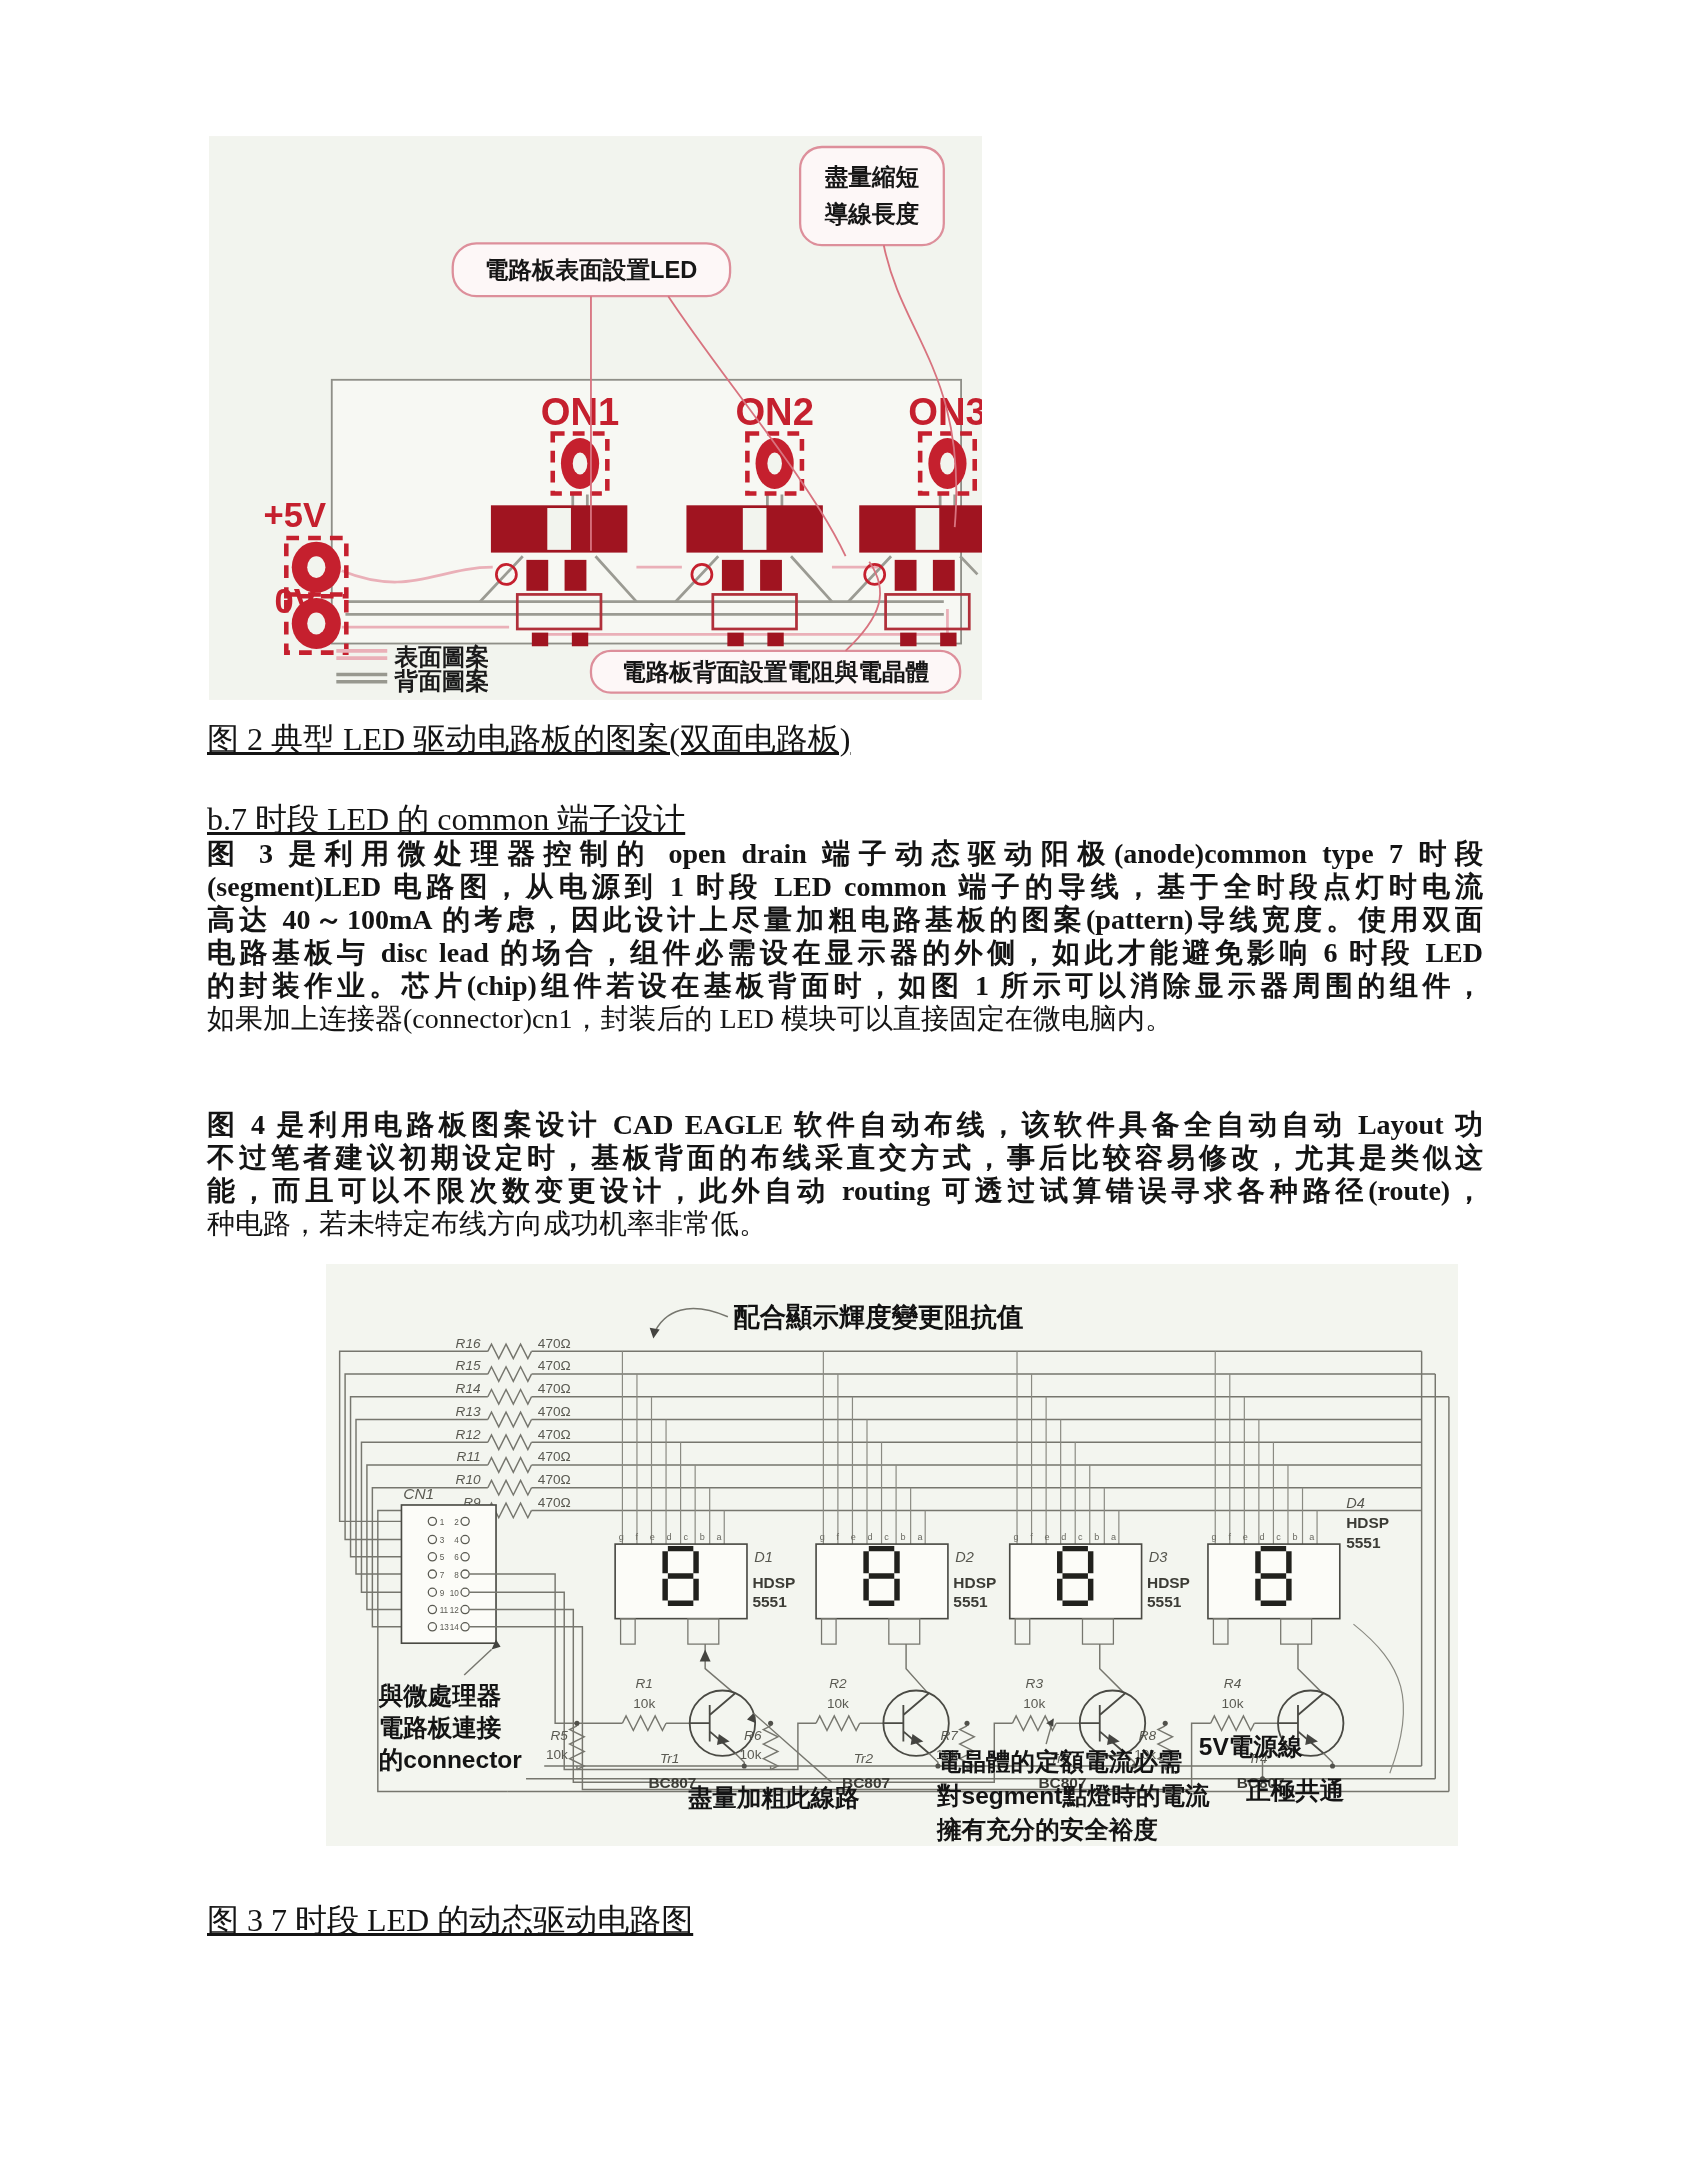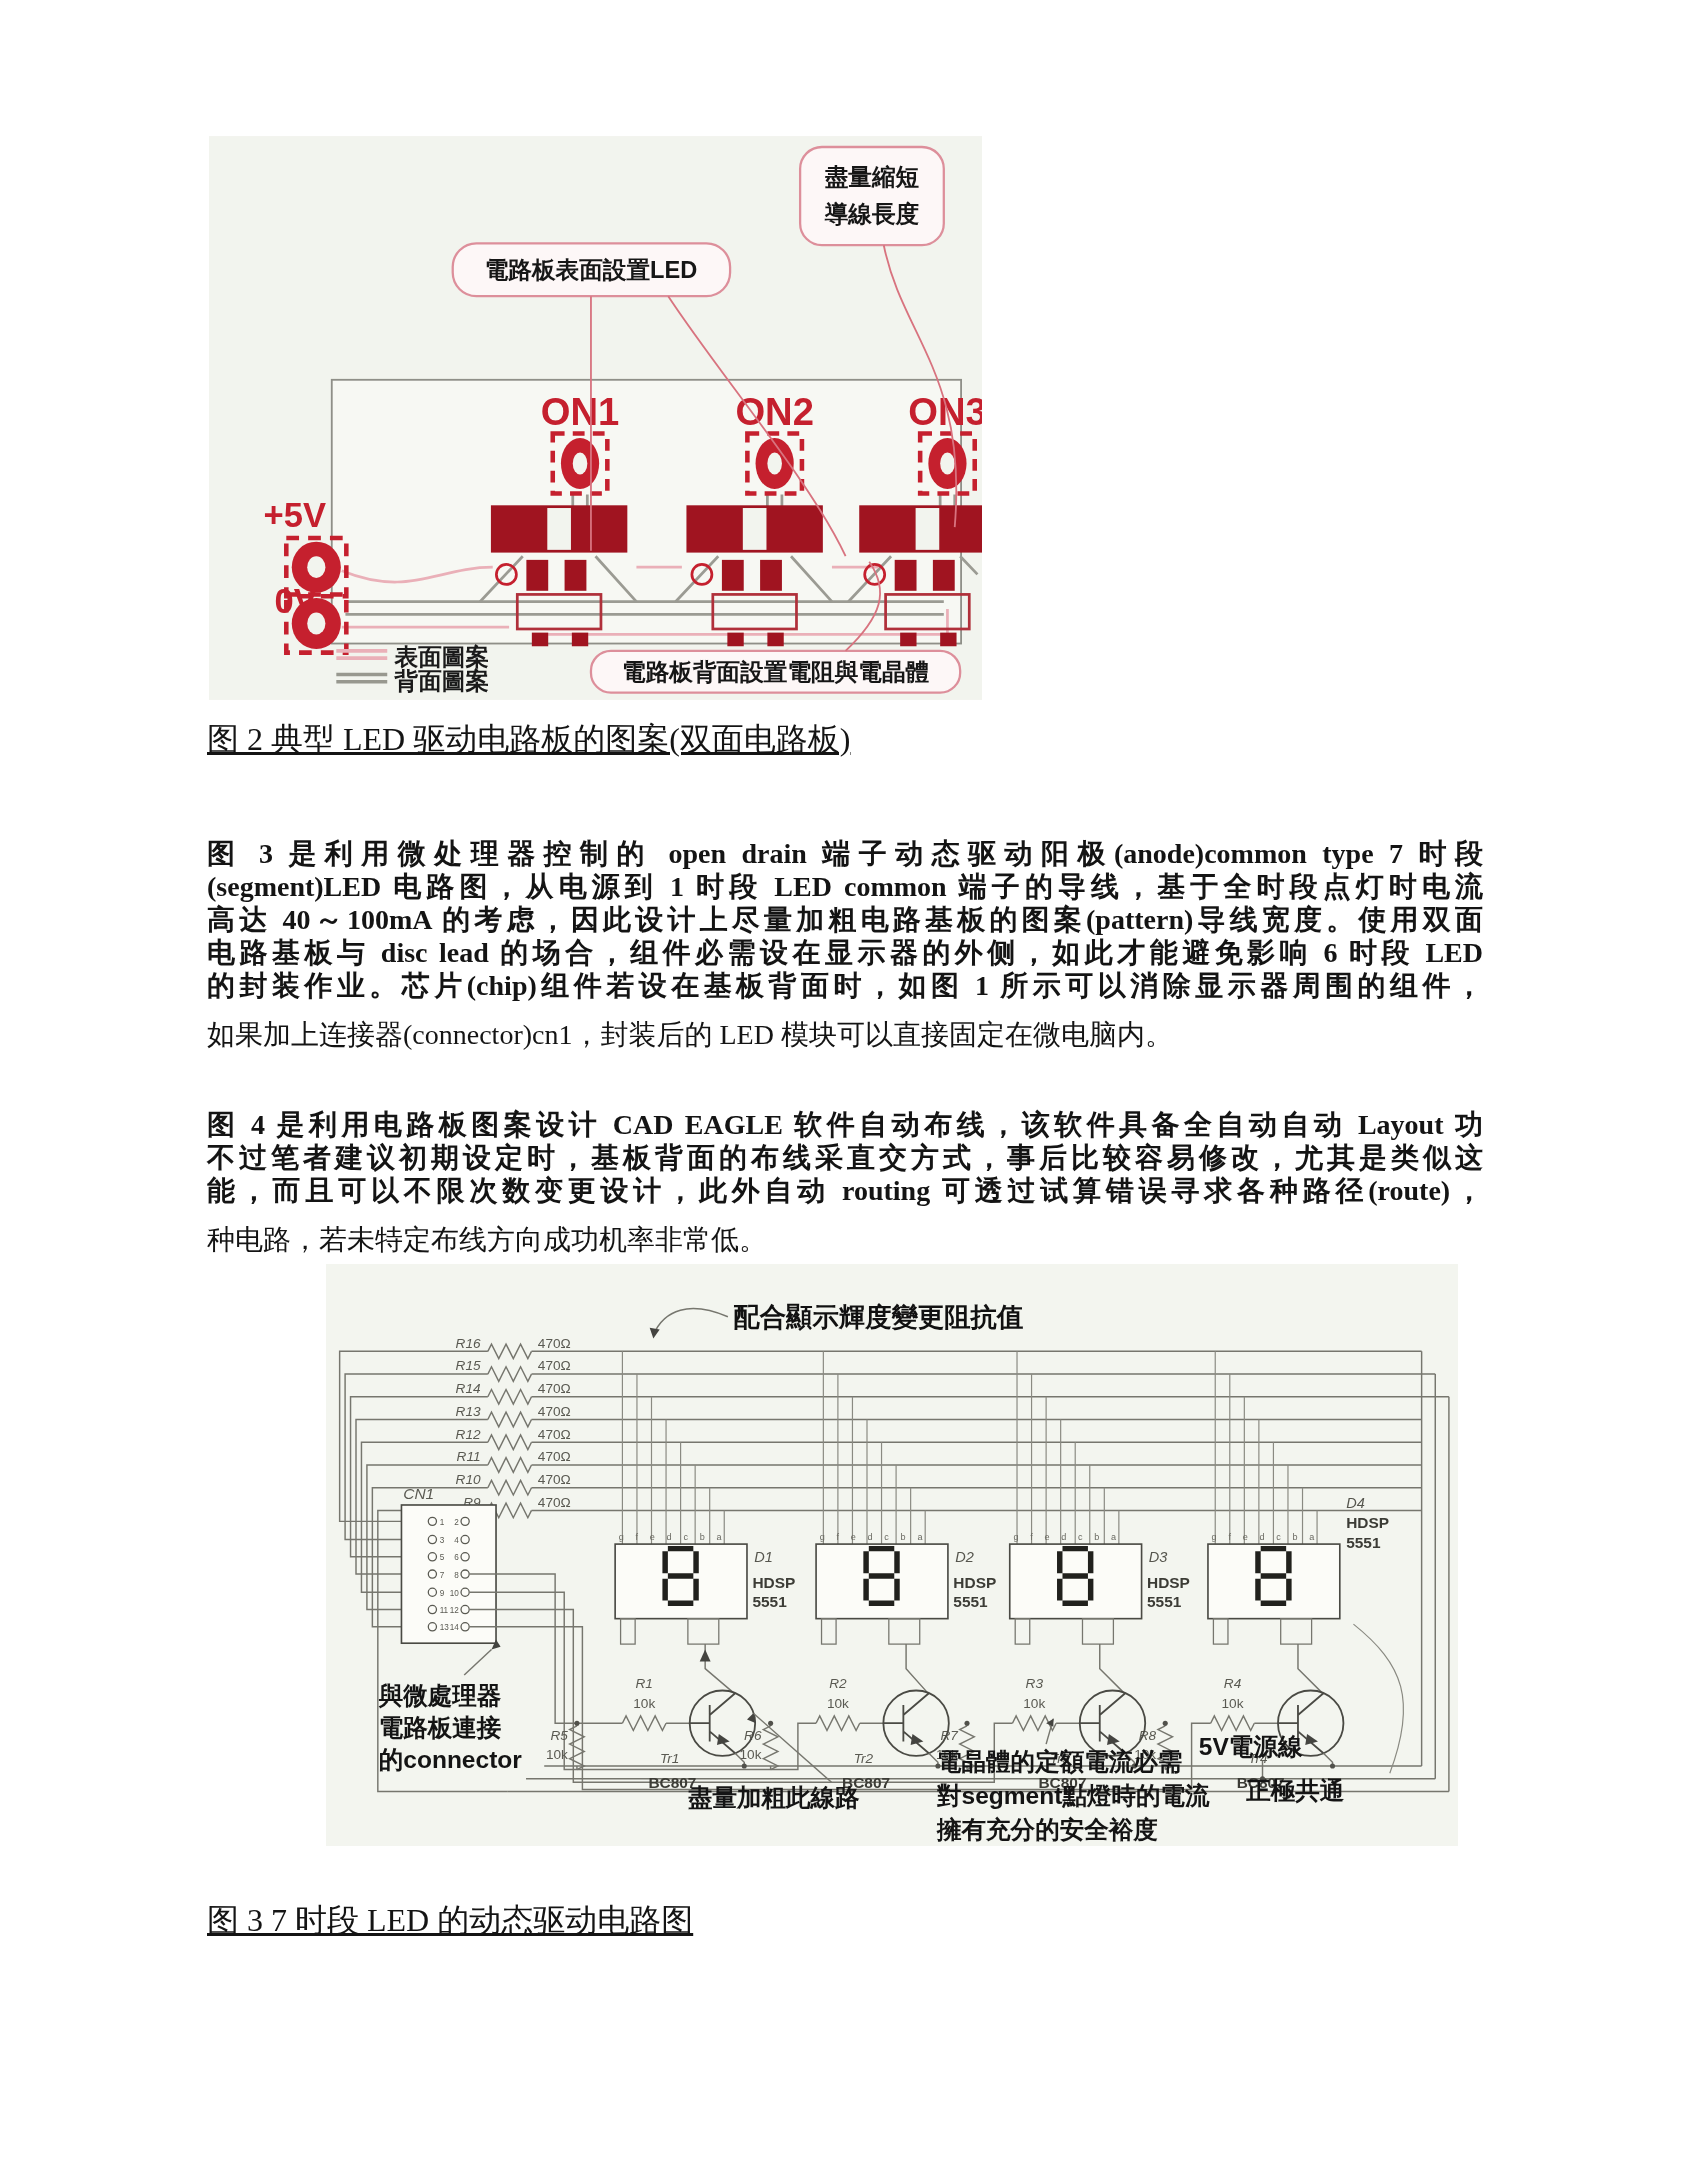--- a/index.html
+++ b/index.html
@@ -1,21 +1,21 @@
 <!DOCTYPE html>
 <html style="font-size:14.5px"><head>
 <meta charset="utf-8">
 <style>
   html,body{margin:0;padding:0;background:#ffffff;}
   .page{position:relative;width:1681px;height:2176px;background:#ffffff;overflow:hidden;
         font-family:"Liberation Serif","DejaVu Serif",serif;color:#141414;}
   .cap{position:absolute;font-size:32px;white-space:nowrap;text-decoration:underline;}
   .bodytxt{position:absolute;width:1276px;font-size:28px;line-height:33px;}
   .jline{text-align:justify;text-align-last:justify;white-space:normal;font-weight:bold;}
-  .lline{text-align:left;margin-top:16px;}
+  .lline{text-align:left;}
   .figblock{position:absolute;}
   svg text{user-select:none;}
   .f2bg{fill:#f2f4ee;}
   .f2board{fill:#f7f8f3;stroke:#8f8f88;stroke-width:2;}
   .f2callout{fill:#fdf7f7;stroke:#dd8f9b;stroke-width:2.5;}
   .f2ctxt{font:bold 26px "Liberation Sans",sans-serif;fill:#161616;}
   .f2on{font:bold 42px "Liberation Sans",sans-serif;fill:#c5202e;}
   .f2pwr{font:bold 38px "Liberation Sans",sans-serif;fill:#c5202e;}
   .f2leg{font:bold 26px "Liberation Sans",sans-serif;fill:#1a1a1a;}
   .f2pink{stroke:#eab0b8;stroke-width:3;fill:none;}
@@ -123,20 +123,21 @@
       <g>
         <rect class="f2callout" x="420" y="566" width="406" height="46" rx="22"></rect>
         <text class="f2ctxt" x="623" y="598" text-anchor="middle">電路板背面設置電阻與電晶體</text>
         <path class="f2lead" d="M700 566C740 528 748 500 726 468"></path>
       </g>
     </svg>
   </div>
 
   <div class="cap" style="left:207px;top:718px;">图 2 典型 LED 驱动电路板的图案(双面电路板)</div>
 
+  <div class="cap" style="left:207px;top:798px;">b.7 时段 LED 的 common 端子设计</div>
 
   <div class="bodytxt" style="left:207px;top:837px;">
     <div class="jline">图 3 是利用微处理器控制的 open drain 端子动态驱动阳极(anode)common type 7 时段</div>
     <div class="jline">(segment)LED 电路图，从电源到 1 时段 LED common 端子的导线，基于全时段点灯时电流</div>
     <div class="jline">高达 40～100mA 的考虑，因此设计上尽量加粗电路基板的图案(pattern)导线宽度。使用双面</div>
     <div class="jline">电路基板与 disc lead 的场合，组件必需设在显示器的外侧，如此才能避免影响 6 时段 LED</div>
     <div class="jline">的封装作业。芯片(chip)组件若设在基板背面时，如图 1 所示可以消除显示器周围的组件，</div>
     <div class="lline">如果加上连接器(connector)cn1，封装后的 LED 模块可以直接固定在微电脑内。</div>
   </div>
 

